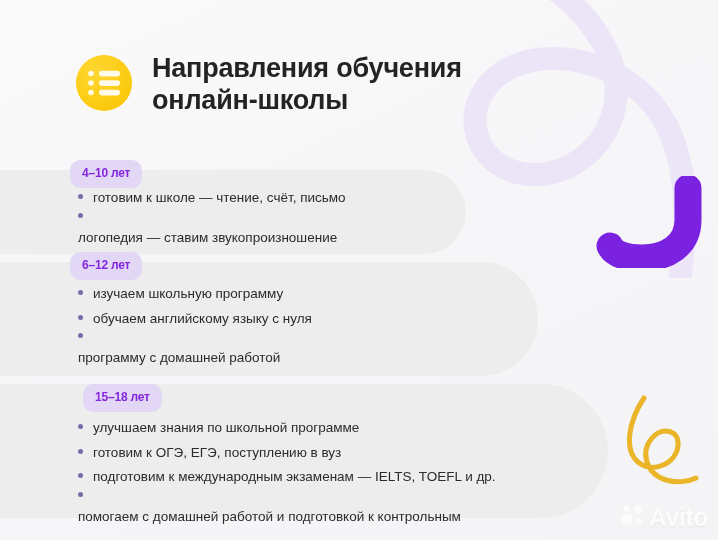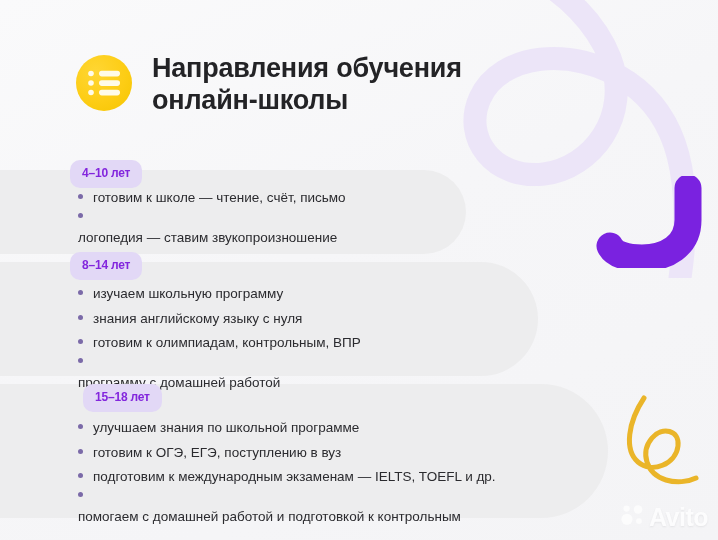--- a/index.html
+++ b/index.html
@@ -215,33 +215,29 @@
     <li>
       <span class="dot"></span>
       <span>готовим к школе — чтение, счёт, письмо</span>
     </li>
     <li>
       <span class="dot"></span>
       <span>логопедия — ставим звукопроизношение</span>
     </li>
   </ul>
 
-  <div class="age-badge b2">8–14 лет</div>
+  <div class="age-badge b2">6–12 лет</div>
   <ul class="list l2">
     <li>
       <span class="dot"></span>
       <span>изучаем школьную программу</span>
     </li>
     <li>
       <span class="dot"></span>
-      <span>знания английскому языку с нуля</span>
-    </li>
-    <li>
-      <span class="dot"></span>
-      <span>готовим к олимпиадам, контрольным, ВПР</span>
+      <span>обучаем английскому языку с нуля</span>
     </li>
     <li>
       <span class="dot"></span>
       <span>программу с домашней работой</span>
     </li>
   </ul>
 
   <div class="age-badge b3">15–18 лет</div>
   <ul class="list l3">
     <li>

